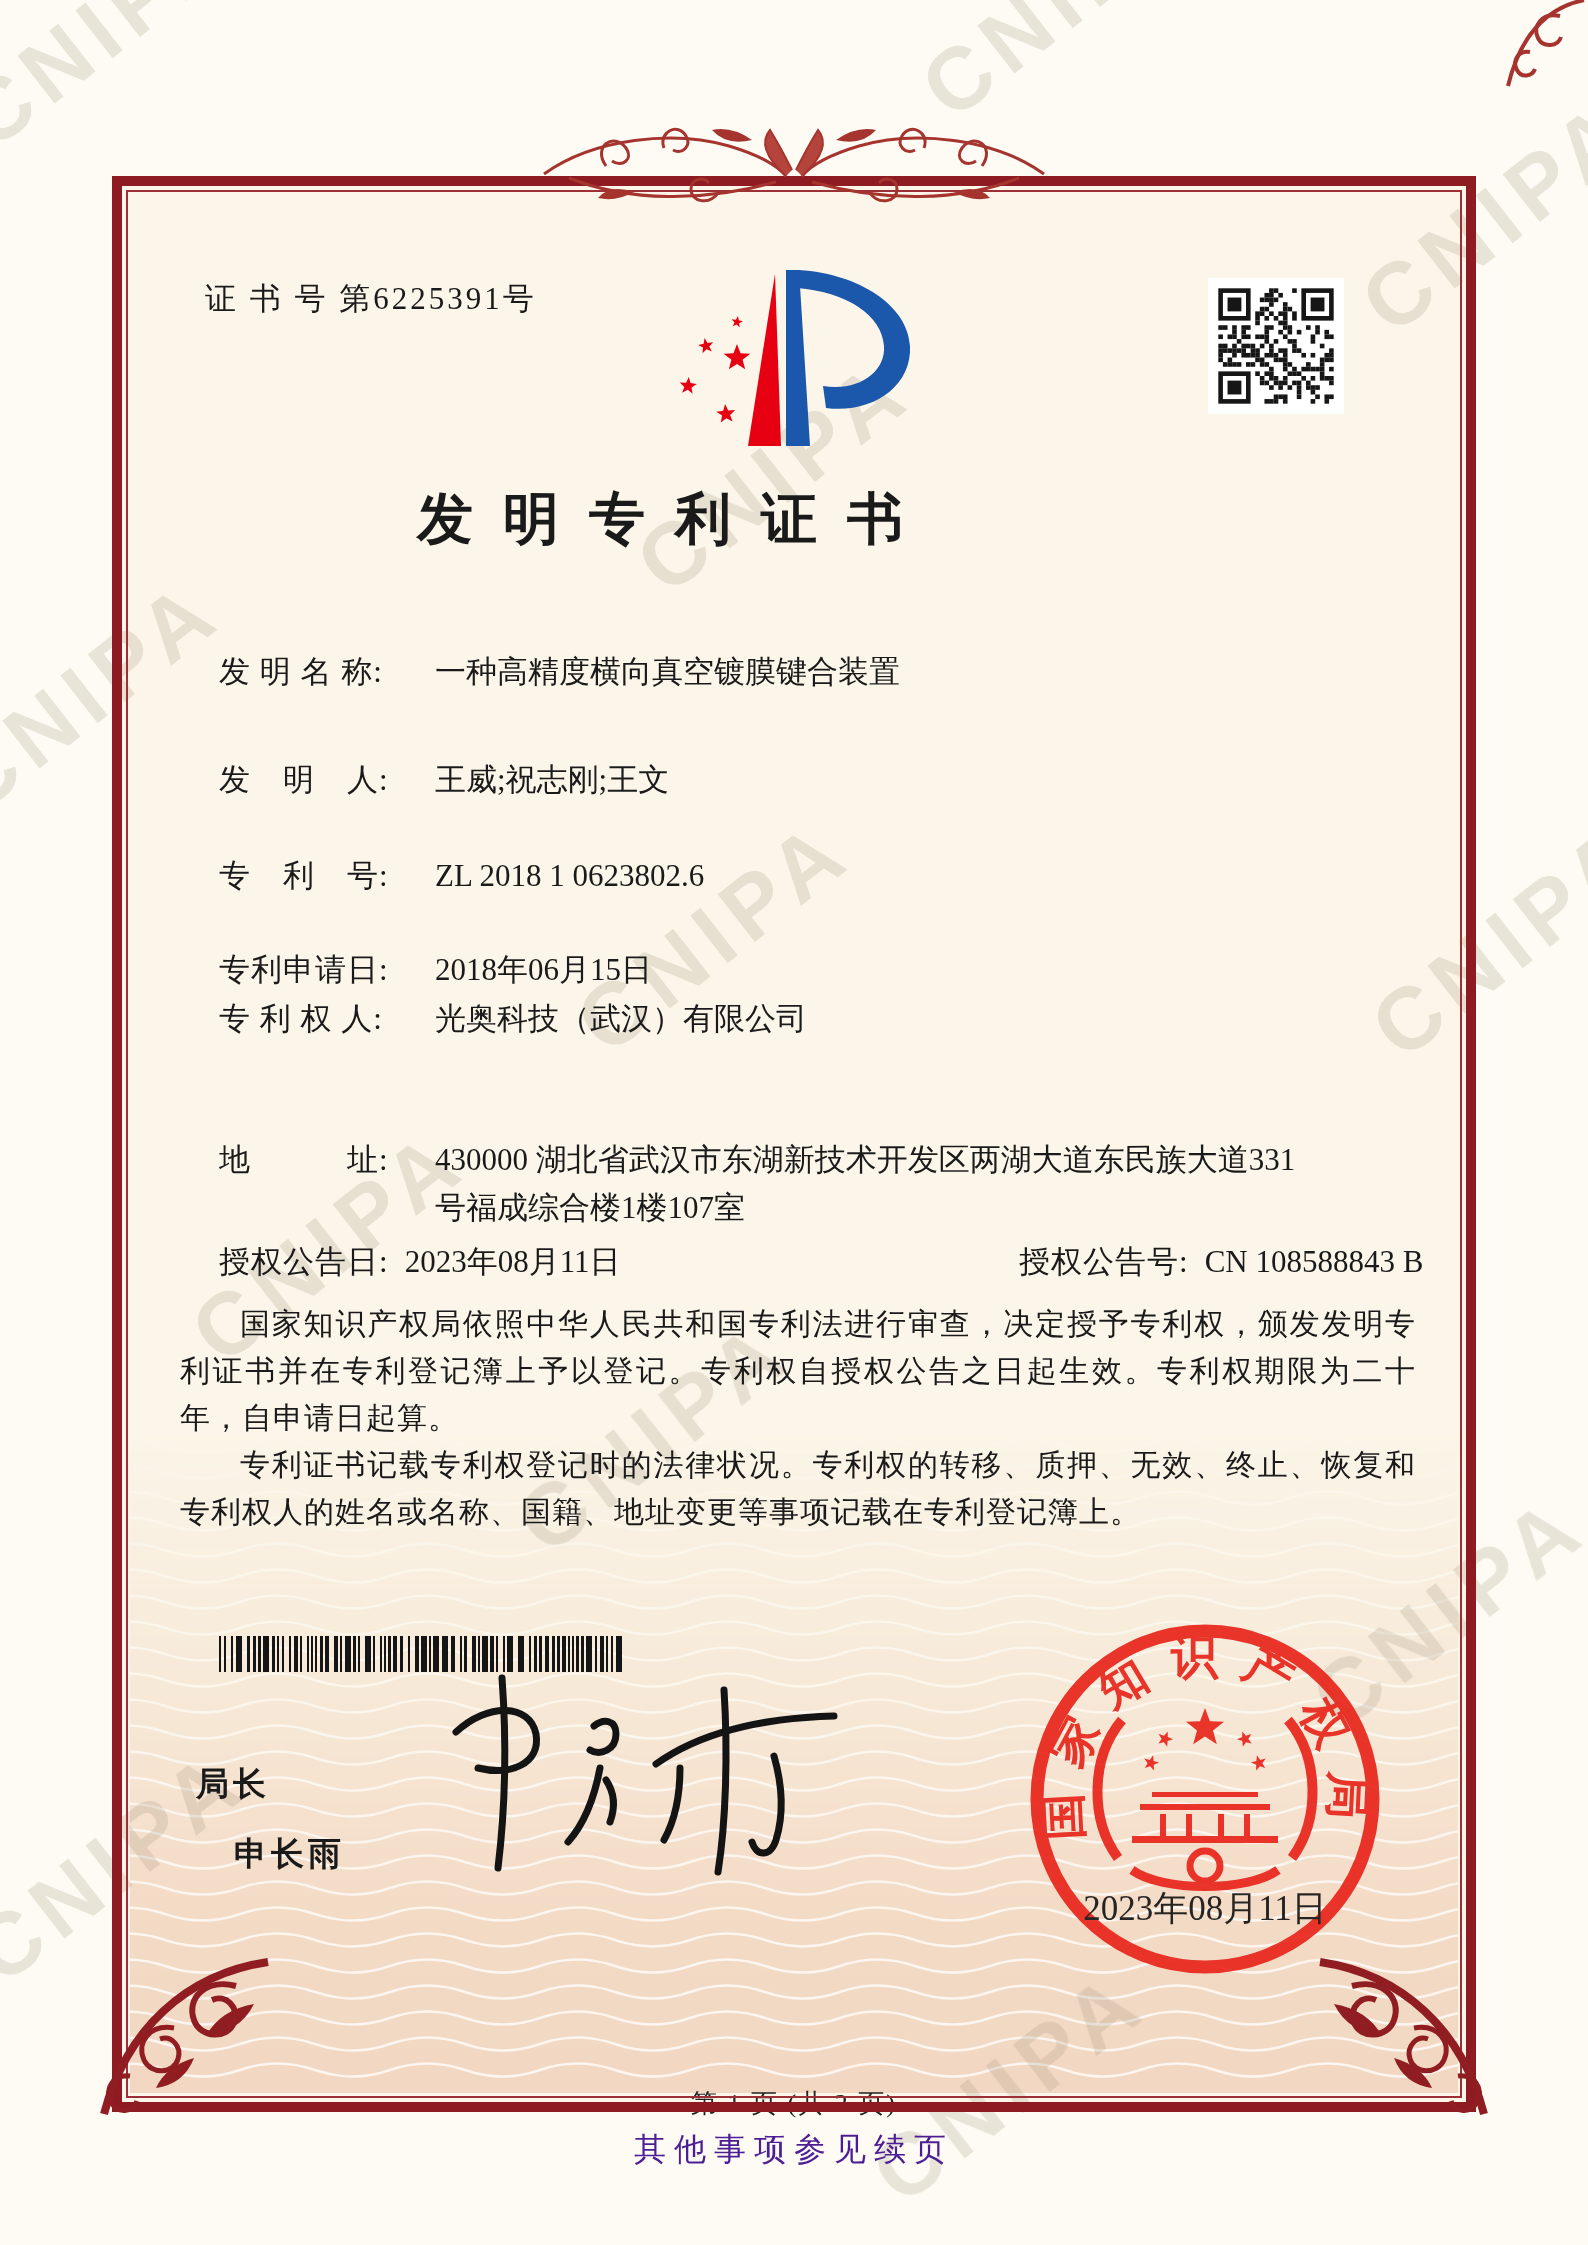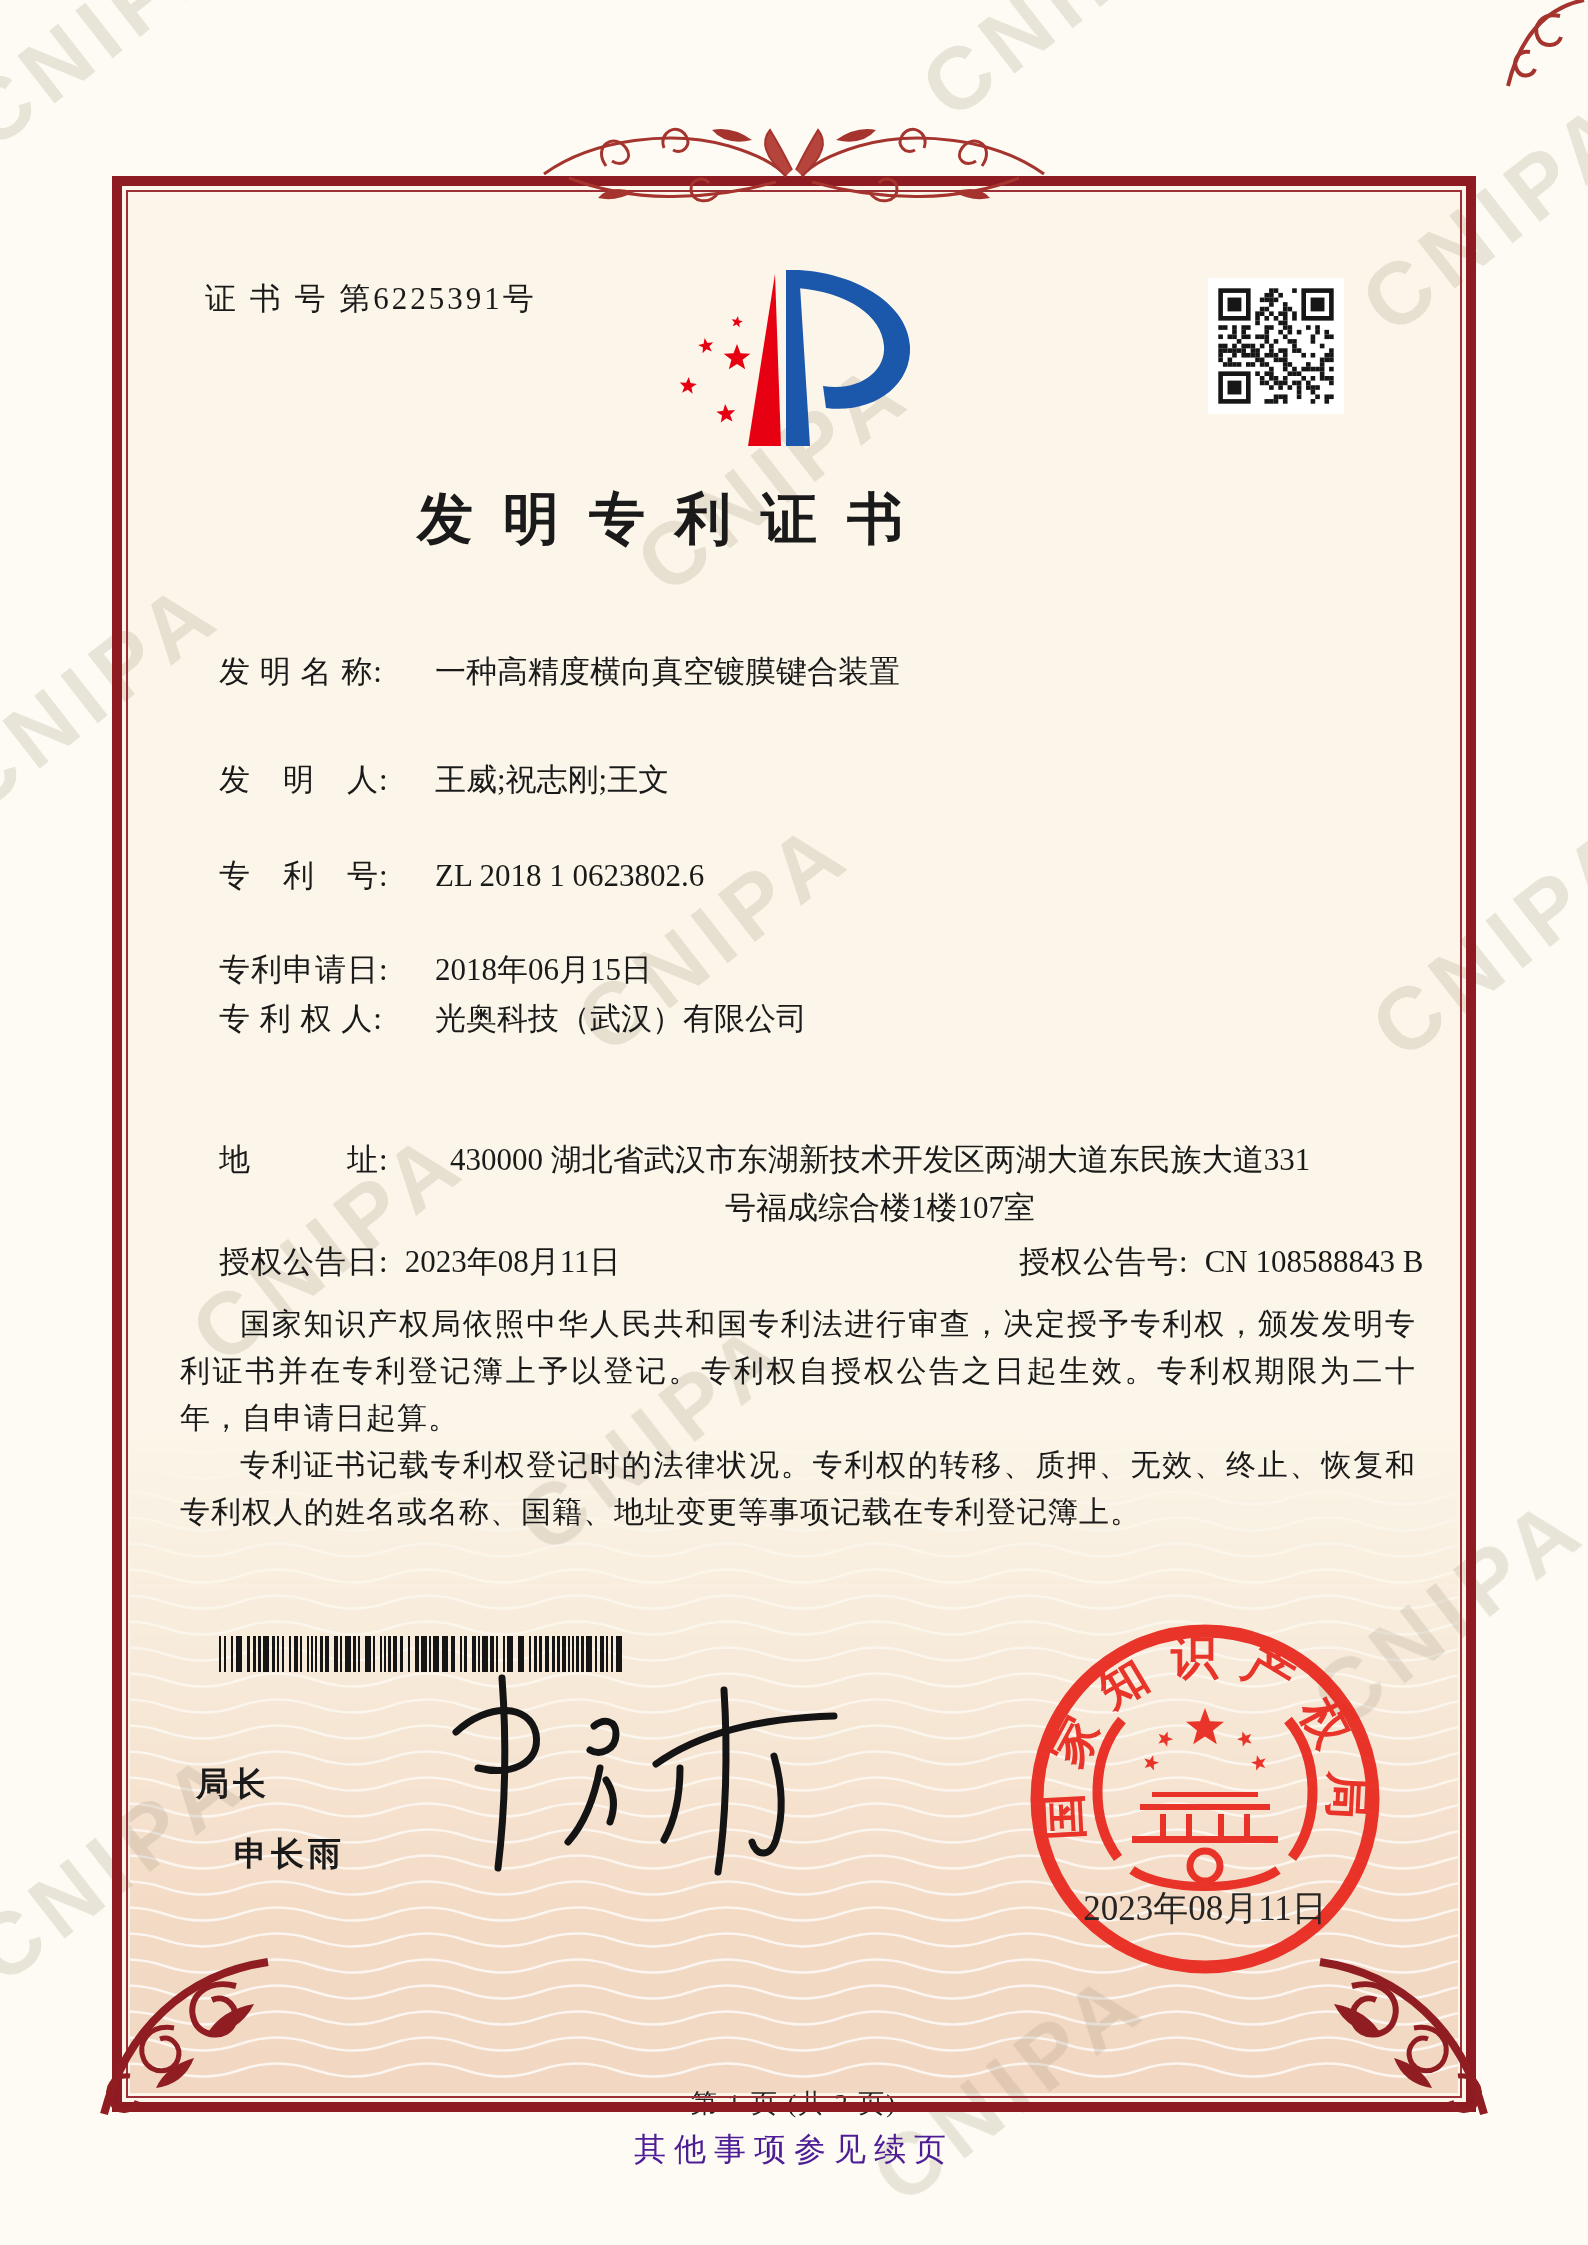--- a/index.html
+++ b/index.html
@@ -20,21 +20,21 @@
     transform:rotate(-38deg);white-space:nowrap;}
   
   .certno{position:absolute;left:205px;top:278px;z-index:3;font-size:31px;letter-spacing:3px;}
   .logo{position:absolute;left:680px;top:266px;z-index:3;}
   .qr{position:absolute;left:1208px;top:278px;z-index:3;background:#fff;padding:8px;}
   .title{position:absolute;left:112px;top:482px;width:1096px;z-index:3;text-align:center;
     font-size:56px;font-weight:bold;letter-spacing:30px;text-indent:30px;}
   
   .frow{position:absolute;left:219px;z-index:3;font-size:31px;line-height:48px;}
   .flabel{display:inline-block;min-width:200px;letter-spacing:1px;vertical-align:top;}
-  .fvalue{display:inline-block;margin-left:16px;max-width:890px;vertical-align:top;text-align:center;}
+  .fvalue{display:inline-block;margin-left:16px;max-width:890px;vertical-align:top;}
   .r1{top:648px}.r2{top:756px}.r3{top:852px}.r4{top:946px}.r5{top:995px}
   .r6{top:1136px}.r7{top:1238px}
   .grant2{position:absolute;left:800px;top:0;white-space:nowrap;}
   .r7 .flabel{min-width:auto}
   
   .paras{position:absolute;left:180px;top:1300px;width:1236px;z-index:3;
     font-size:30px;line-height:47px;letter-spacing:1px;text-align:justify;}
   .paras p{margin:0;text-indent:2em;}
   
   .barcode{position:absolute;left:219px;top:1636px;z-index:3;}

